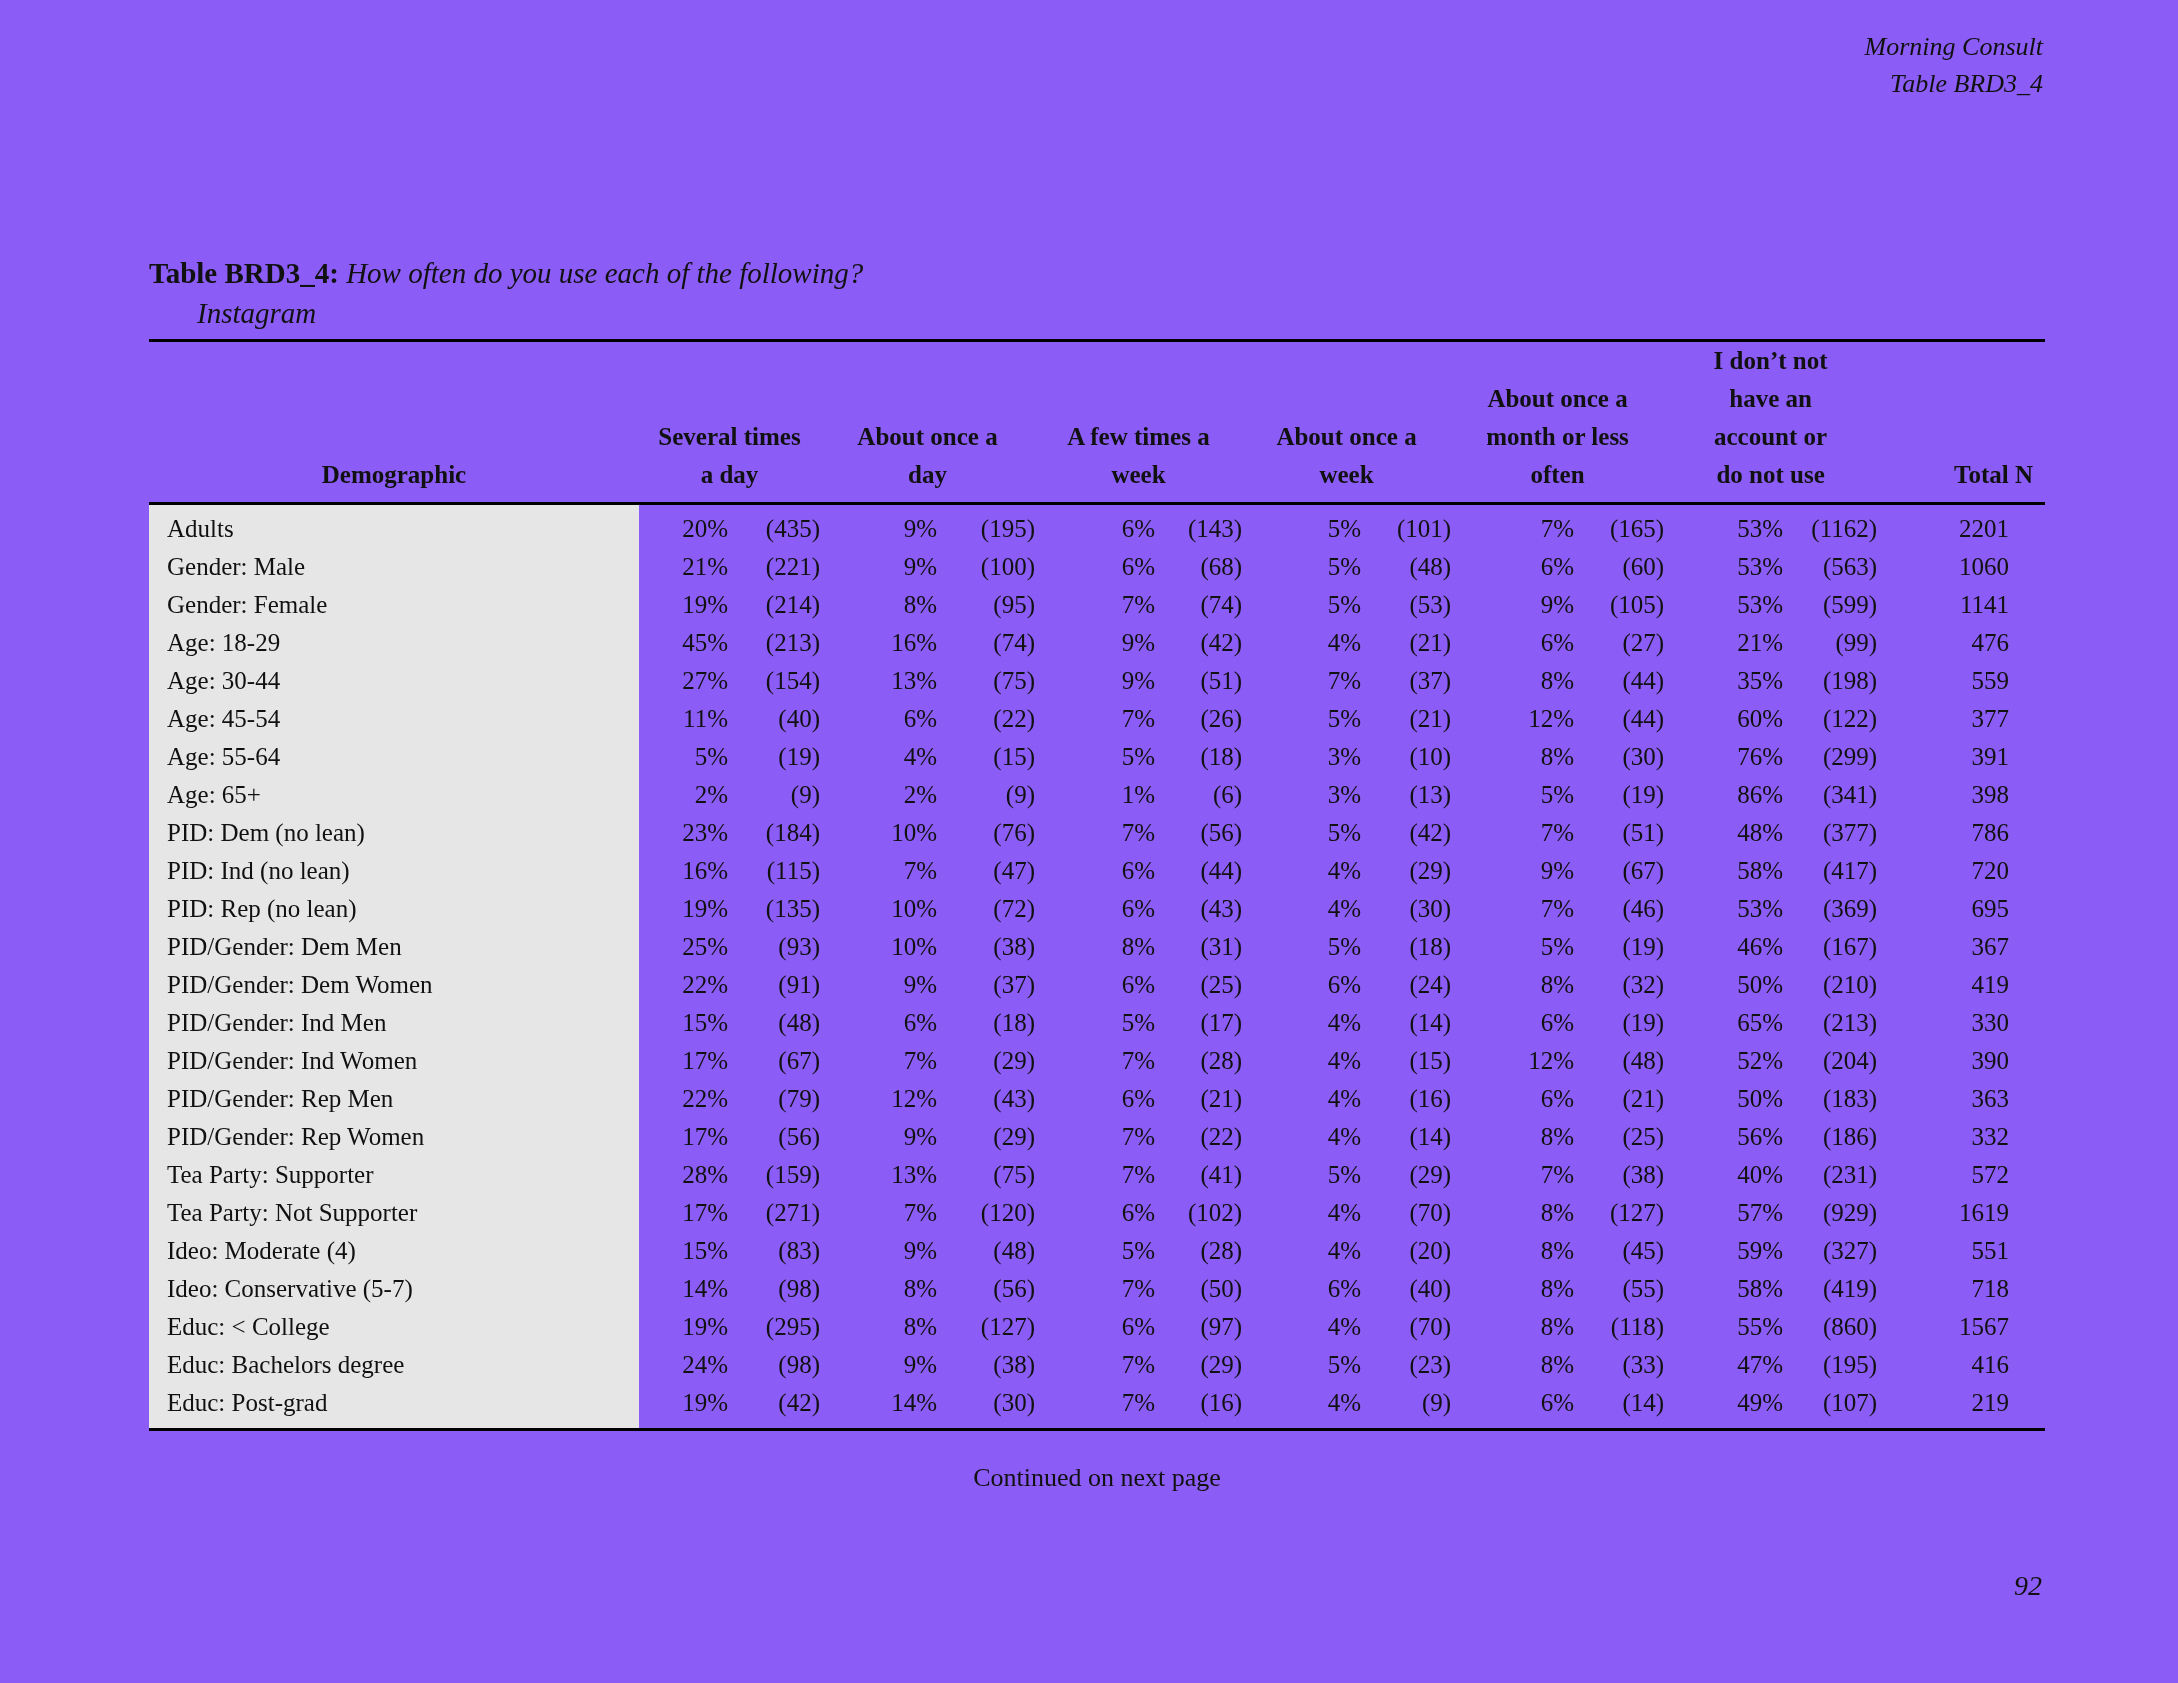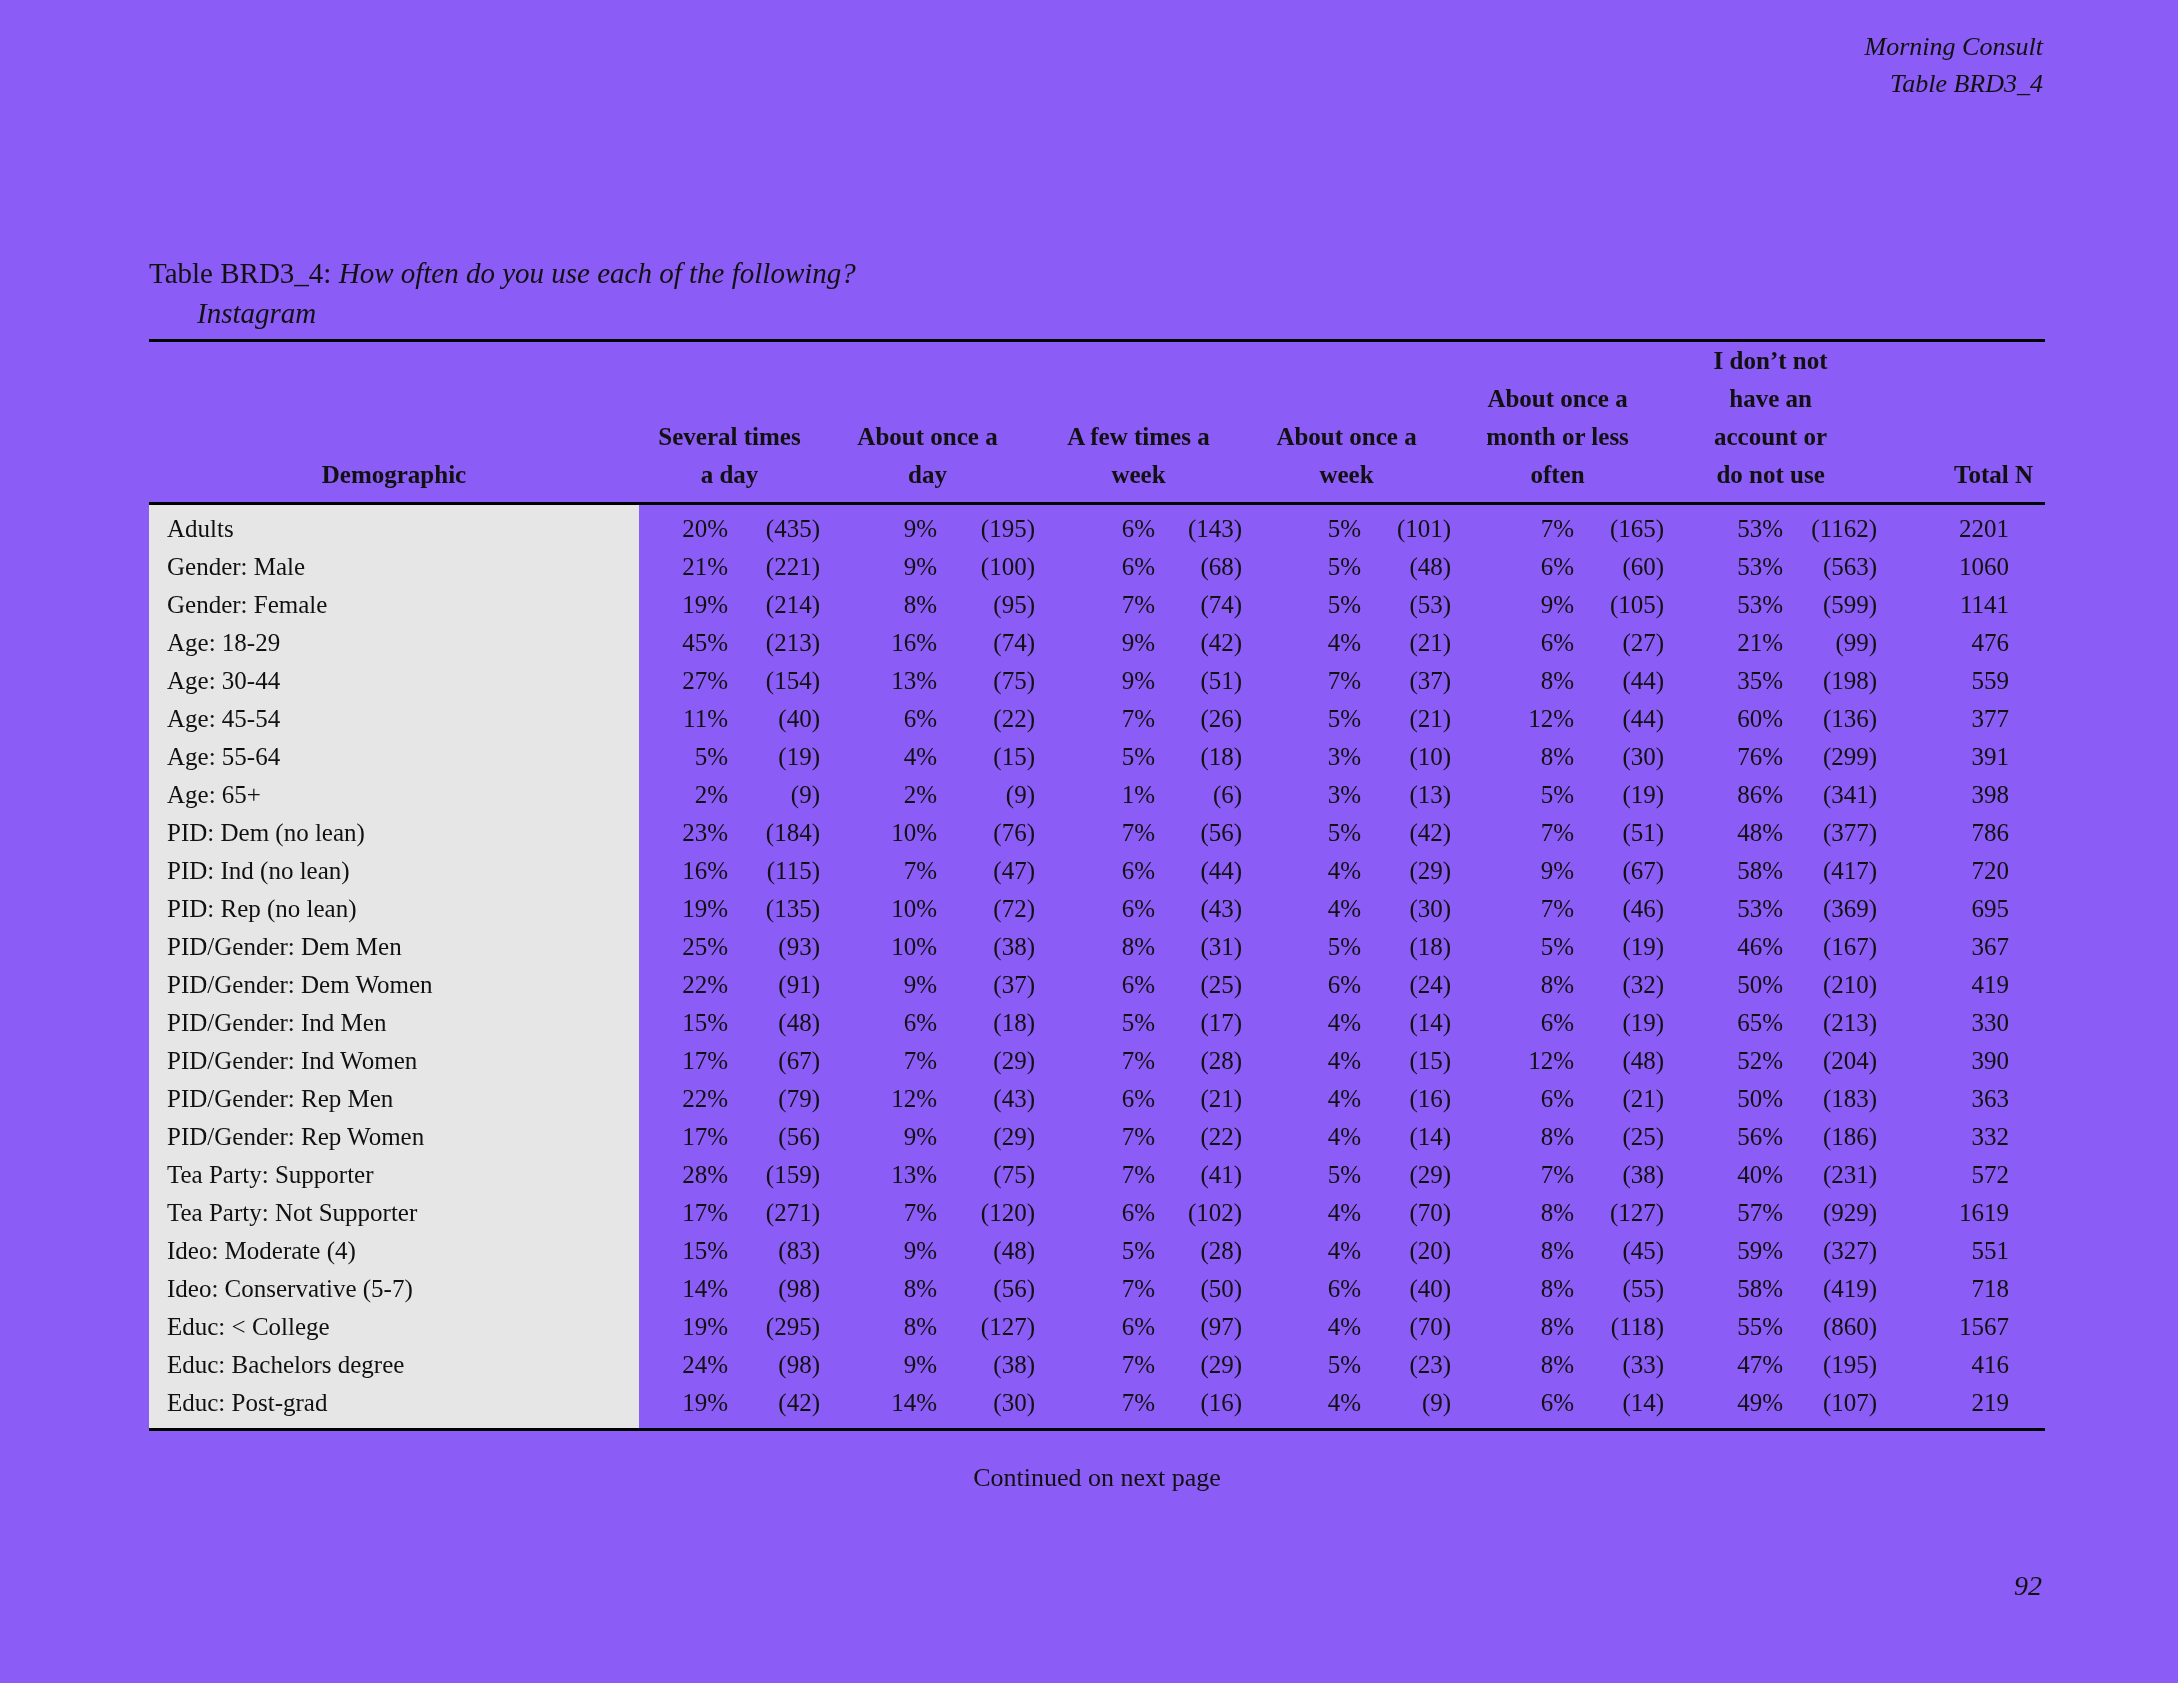--- a/index.html
+++ b/index.html
@@ -21,21 +21,21 @@
     font-size: 26px;
     line-height: 37px;
   }
   .title-block {
     position: absolute;
     left: 149px;
     top: 253px;
     font-size: 29px;
     line-height: 40px;
   }
-  .title-label { font-weight: normal; text-align: center; }
+  .title-label { font-weight: bold; text-align: center; }
   .title-question { font-style: italic; margin-top: 38px; }
   .title-subject { font-style: italic; margin-left: 48px; }
   table.data-table {
     position: absolute;
     left: 149px;
     top: 339px;
     width: 1896px;
     border-collapse: collapse;
     table-layout: fixed;
     font-size: 25px;
@@ -226,21 +226,21 @@
           <td class="num">(40)</td>
           <td class="pct">6%</td>
           <td class="num">(22)</td>
           <td class="pct">7%</td>
           <td class="num">(26)</td>
           <td class="pct">5%</td>
           <td class="num">(21)</td>
           <td class="pct">12%</td>
           <td class="num">(44)</td>
           <td class="pct">60%</td>
-          <td class="num">(136)</td>
+          <td class="num">(122)</td>
           <td class="total">377</td>
         </tr>
         <tr>
           <td class="row-label">Age: 55-64</td>
           <td class="pct">5%</td>
           <td class="num">(19)</td>
           <td class="pct">4%</td>
           <td class="num">(15)</td>
           <td class="pct">5%</td>
           <td class="num">(18)</td>

